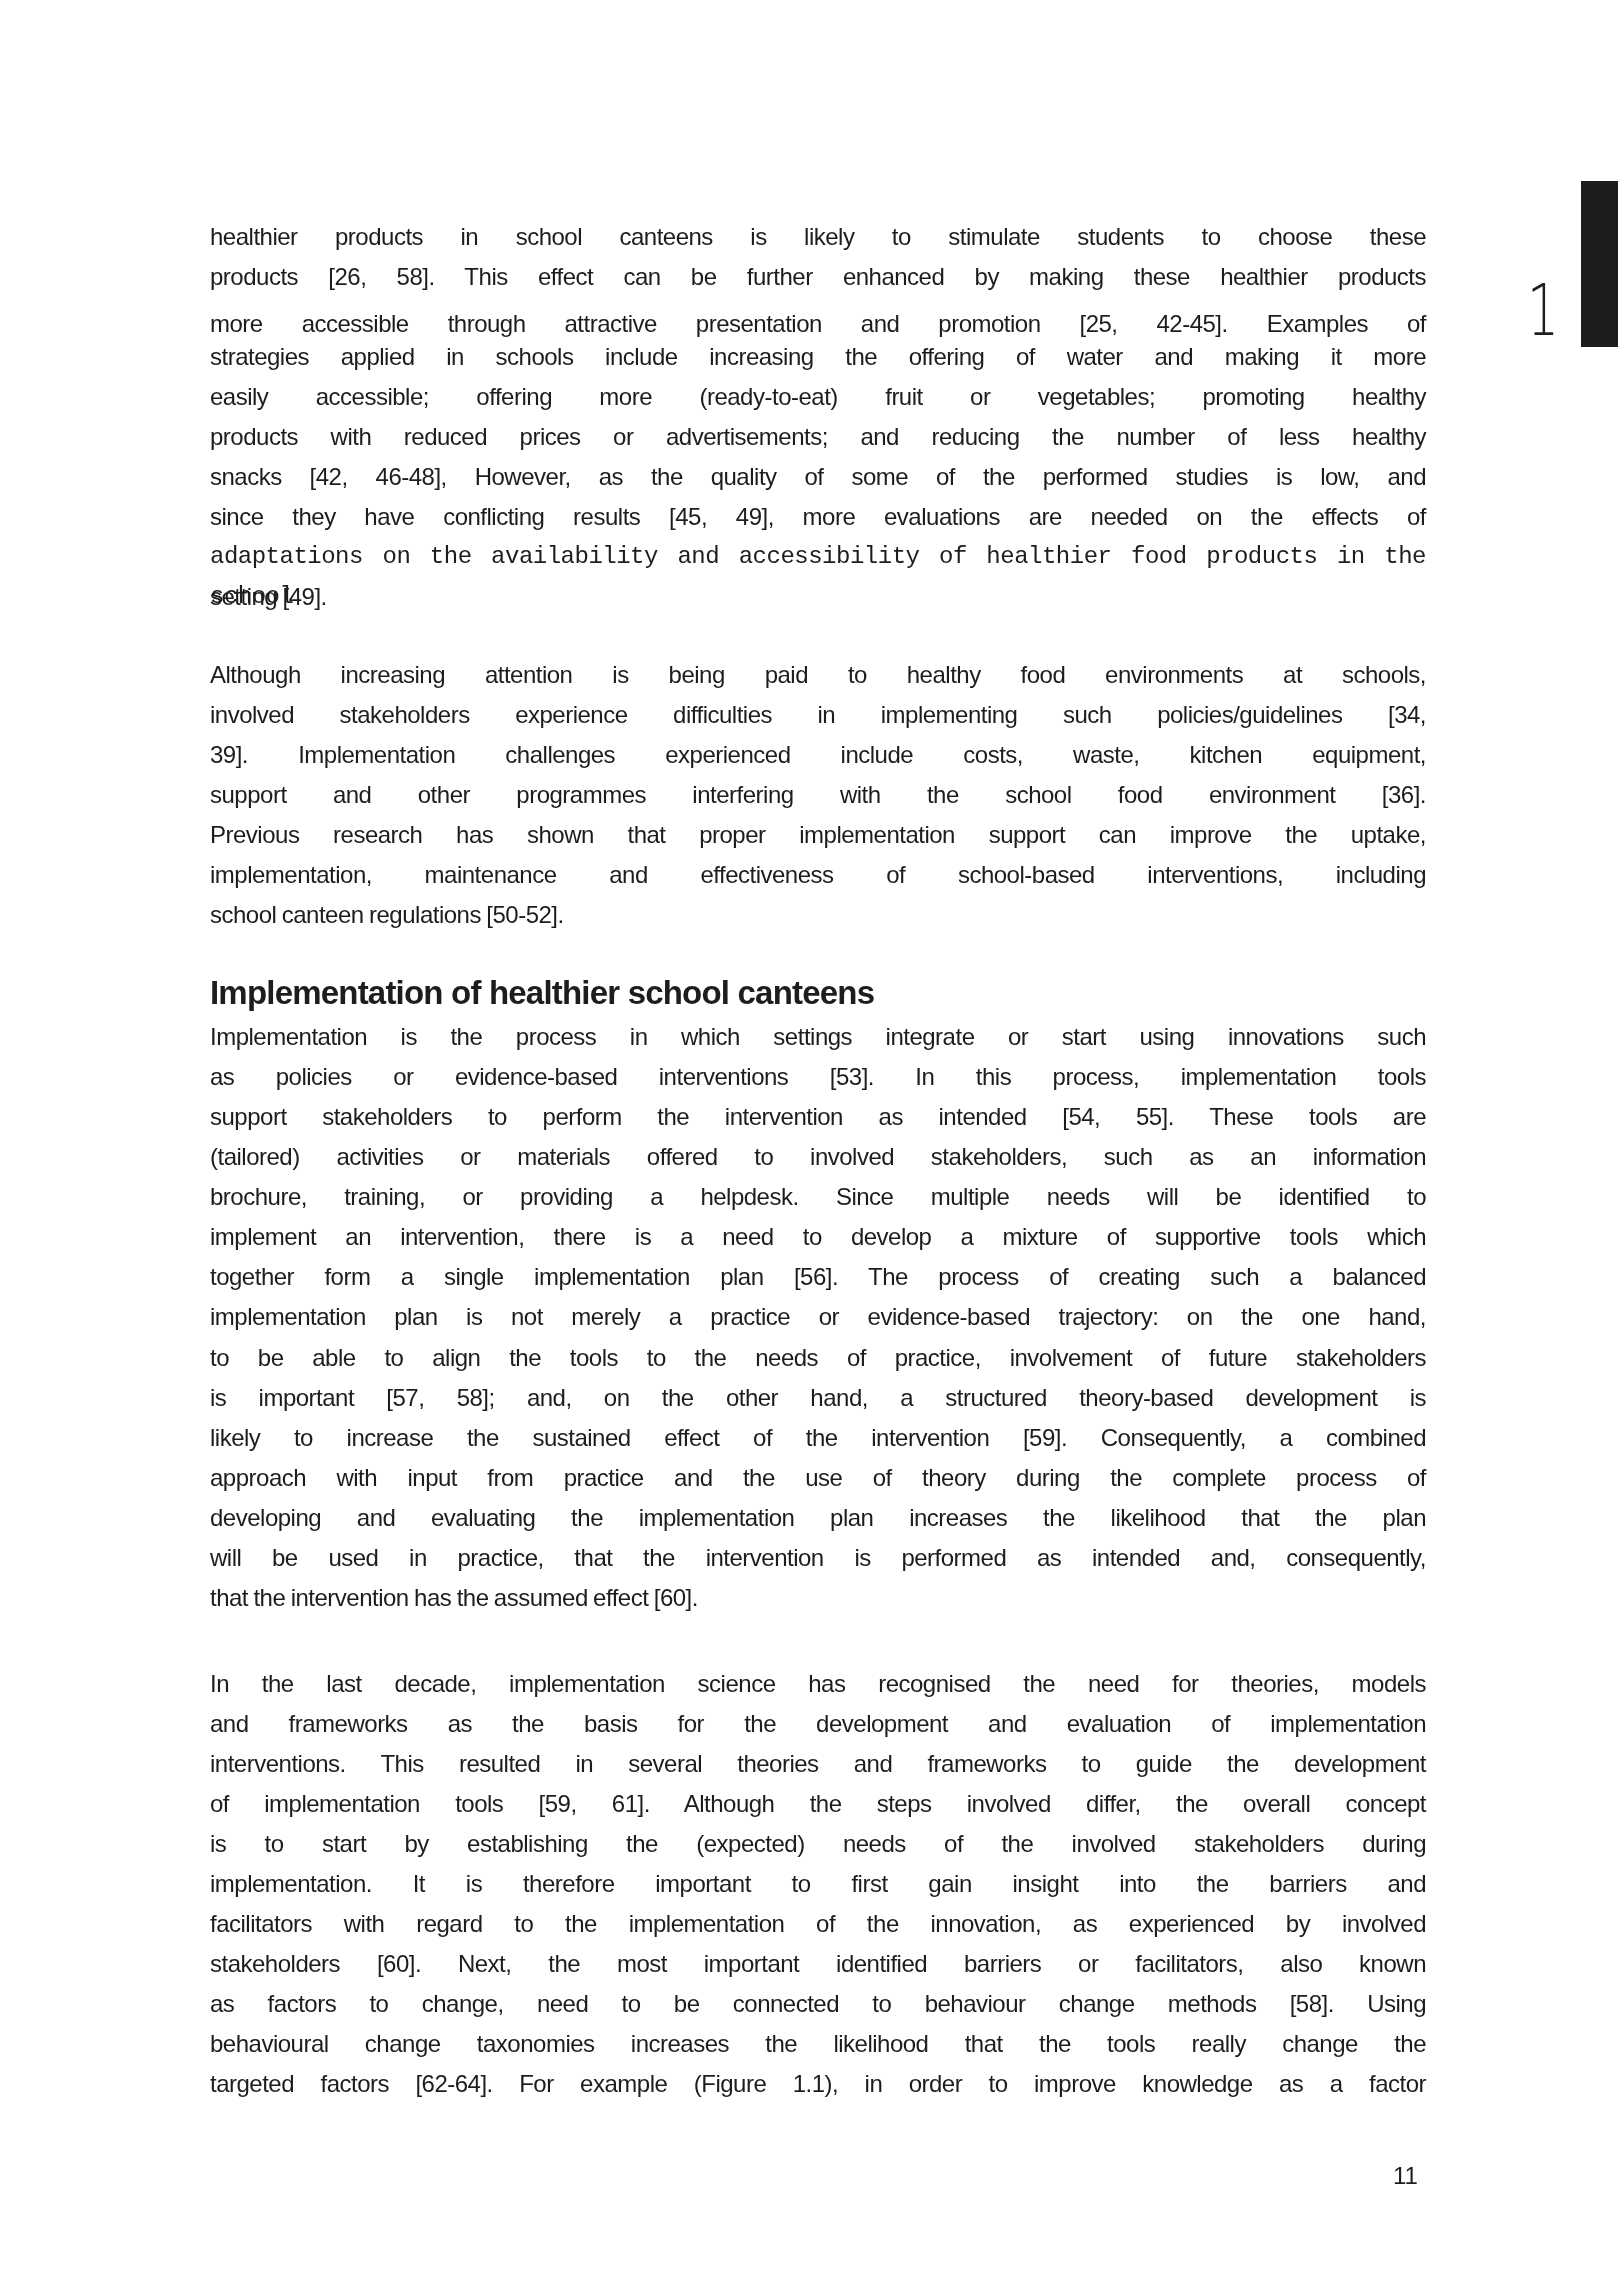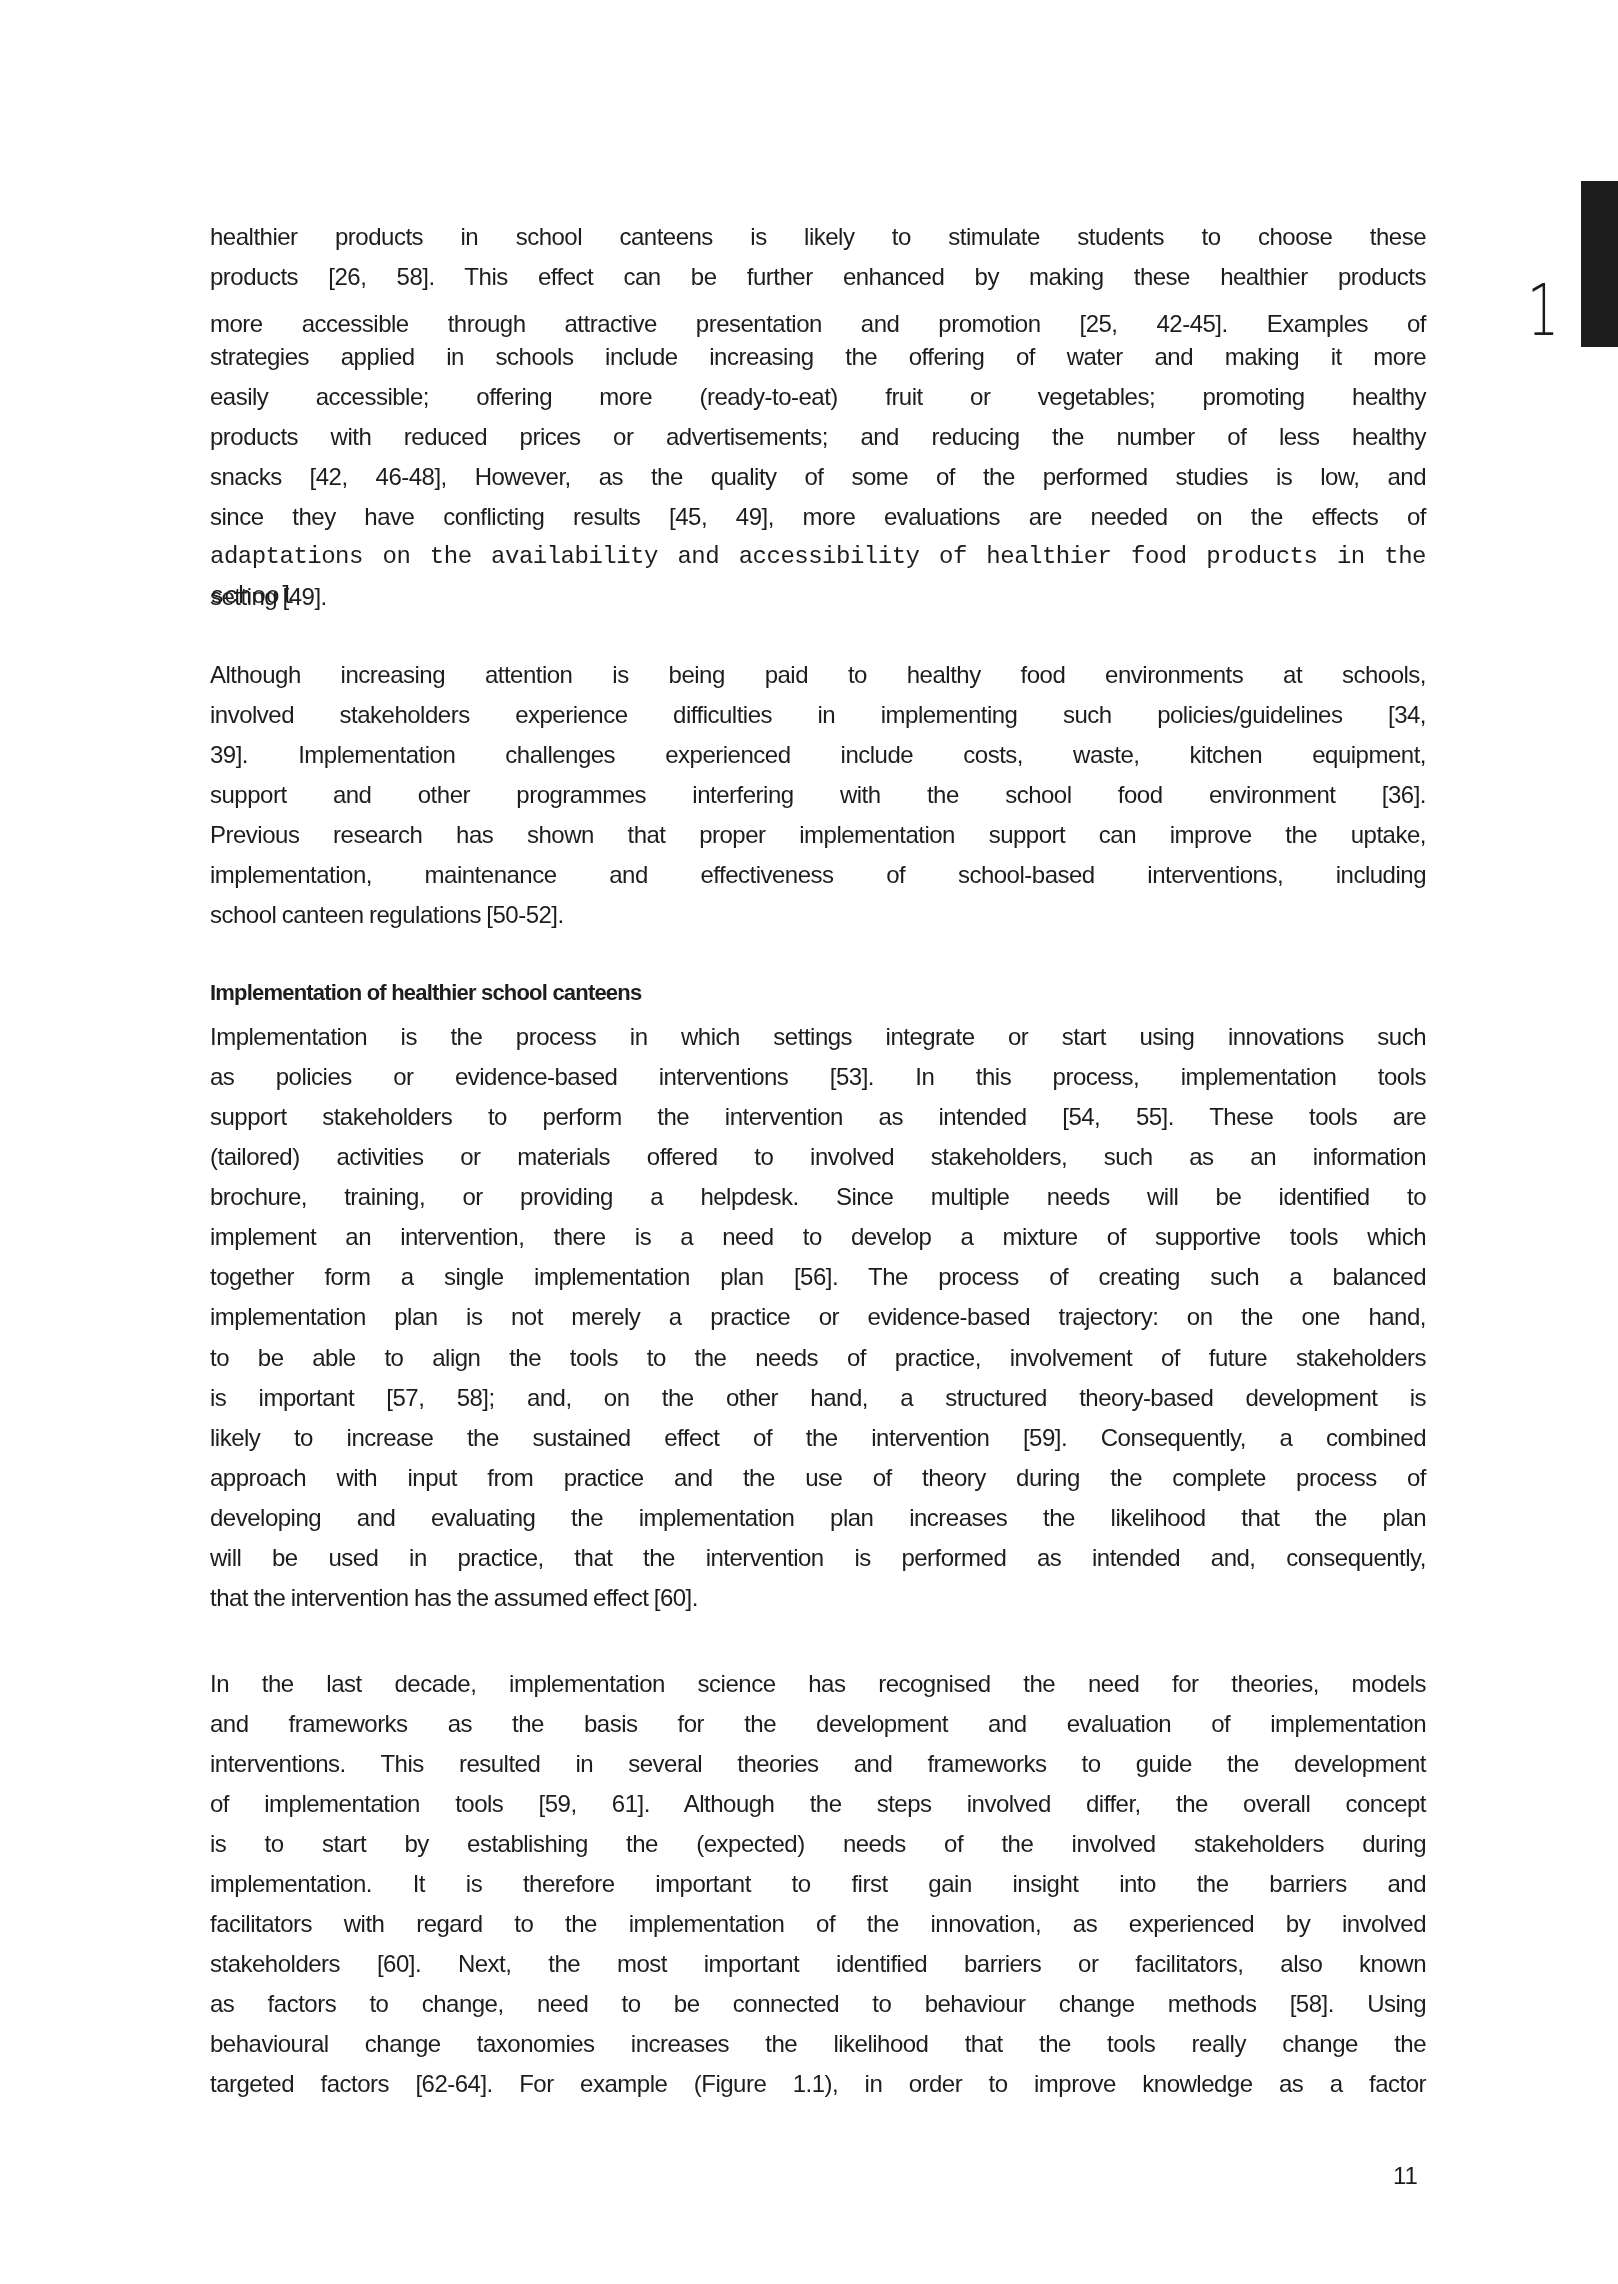--- a/index.html
+++ b/index.html
@@ -71,21 +71,21 @@
   .line-inner {
     display: inline-block;
     width: 1216px;
     white-space: normal;
     text-align: inherit;
     text-align-last: inherit;
   }
   .heading {
     position: absolute;
     left: 0;
-    font-size: 22px;
+    font-size: 33px;
     font-weight: bold;
     line-height: 43px;
     letter-spacing: -0.8px;
     white-space: nowrap;
   }
   .page-number {
     position: absolute;
     left: 1393px;
     top: 2159px;
     width: 38px;

